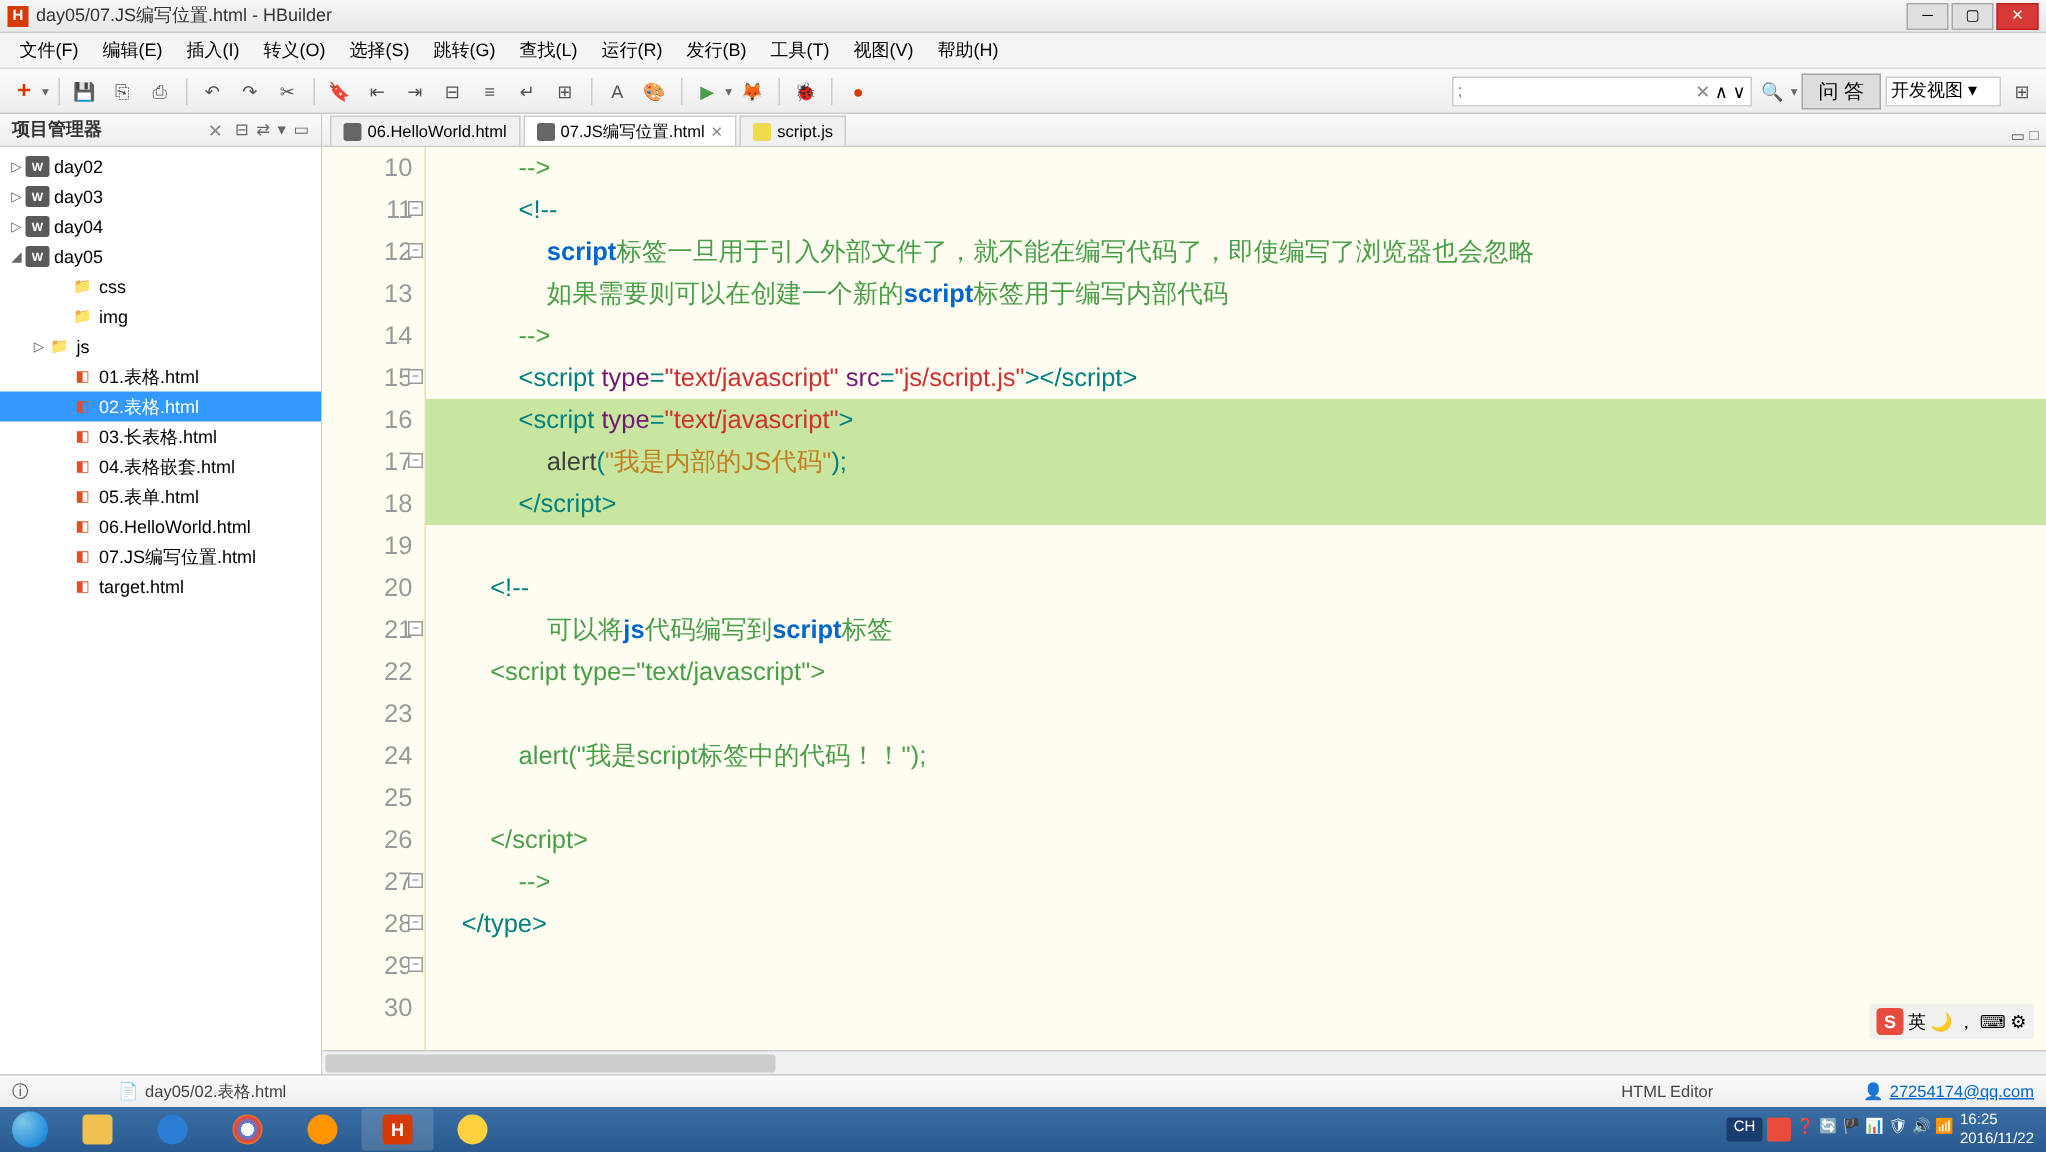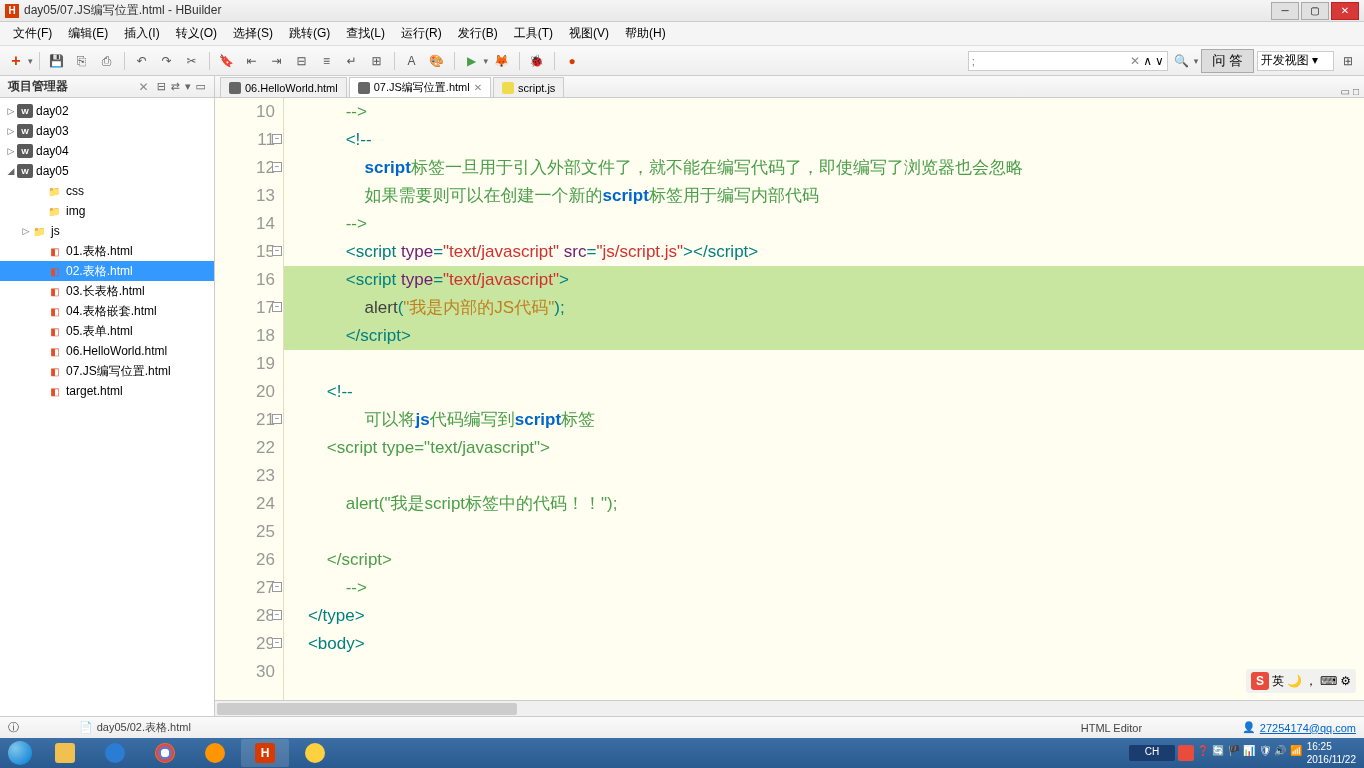--- a/index.html
+++ b/index.html
@@ -312,21 +312,20 @@
           <div class="code-line "></div>
           <div class="code-line ">        <span class="c-punct">&lt;!--</span></div>
           <div class="code-line "><span class="c-cmt">                可以将</span><span class="c-keyword">js</span><span class="c-cmt">代码编写到</span><span class="c-keyword">script</span><span class="c-cmt">标签</span></div>
           <div class="code-line ">        <span class="c-cmt">&lt;script type="text/javascript"&gt;</span></div>
           <div class="code-line "></div>
           <div class="code-line ">            <span class="c-cmt">alert("我是script标签中的代码！！");</span></div>
           <div class="code-line "></div>
           <div class="code-line ">        <span class="c-cmt">&lt;/script&gt;</span></div>
           <div class="code-line "><span class="c-cmt">            --&gt;</span></div>
           <div class="code-line ">    <span class="c-punct">&lt;/</span><span class="c-tag">type</span><span class="c-punct">&gt;</span></div>
-          <div class="code-line ">    <span class="c-punct">&lt;</span><span class="c-tag">body</span><span class="c-punct">&gt;</span></div>
         </div>
     </div>
     <div class="scrollbar-h">
         <div class="scrollbar-thumb"></div>
       </div>
   </div>
 </div>
 
 <div class="status-bar">
   <div class="status-item">ⓘ</div>
@@ -368,21 +367,21 @@
       <div class="task-icon" style="background:#ff9500;border-radius:50%"></div>
     </div>
   <div class="task-item active">
       <div class="task-icon" style="background:#d83b01;color:white;text-align:center;line-height:20px;font-weight:bold">H</div>
     </div>
   <div class="task-item">
       <div class="task-icon" style="background:#ffd040;border-radius:50%"></div>
     </div>
   <div class="tray">
     <div class="tray-icons">
-      <span style="background:#1a3c6e;padding:1px 16px;border-radius:2px">CH</span>
+      <span style="background:#1a3c6e;padding:1px 5px;border-radius:2px">CH</span>
       <div class="tray-icon" style="background:#e74c3c;border-radius:2px"></div>
       <span>❓</span>
       <span>🔄</span>
       <span>🏴</span>
       <span>📊</span>
       <span>🛡</span>
       <span>🔊</span>
       <span>📶</span>
     </div>
     <div class="clock">

